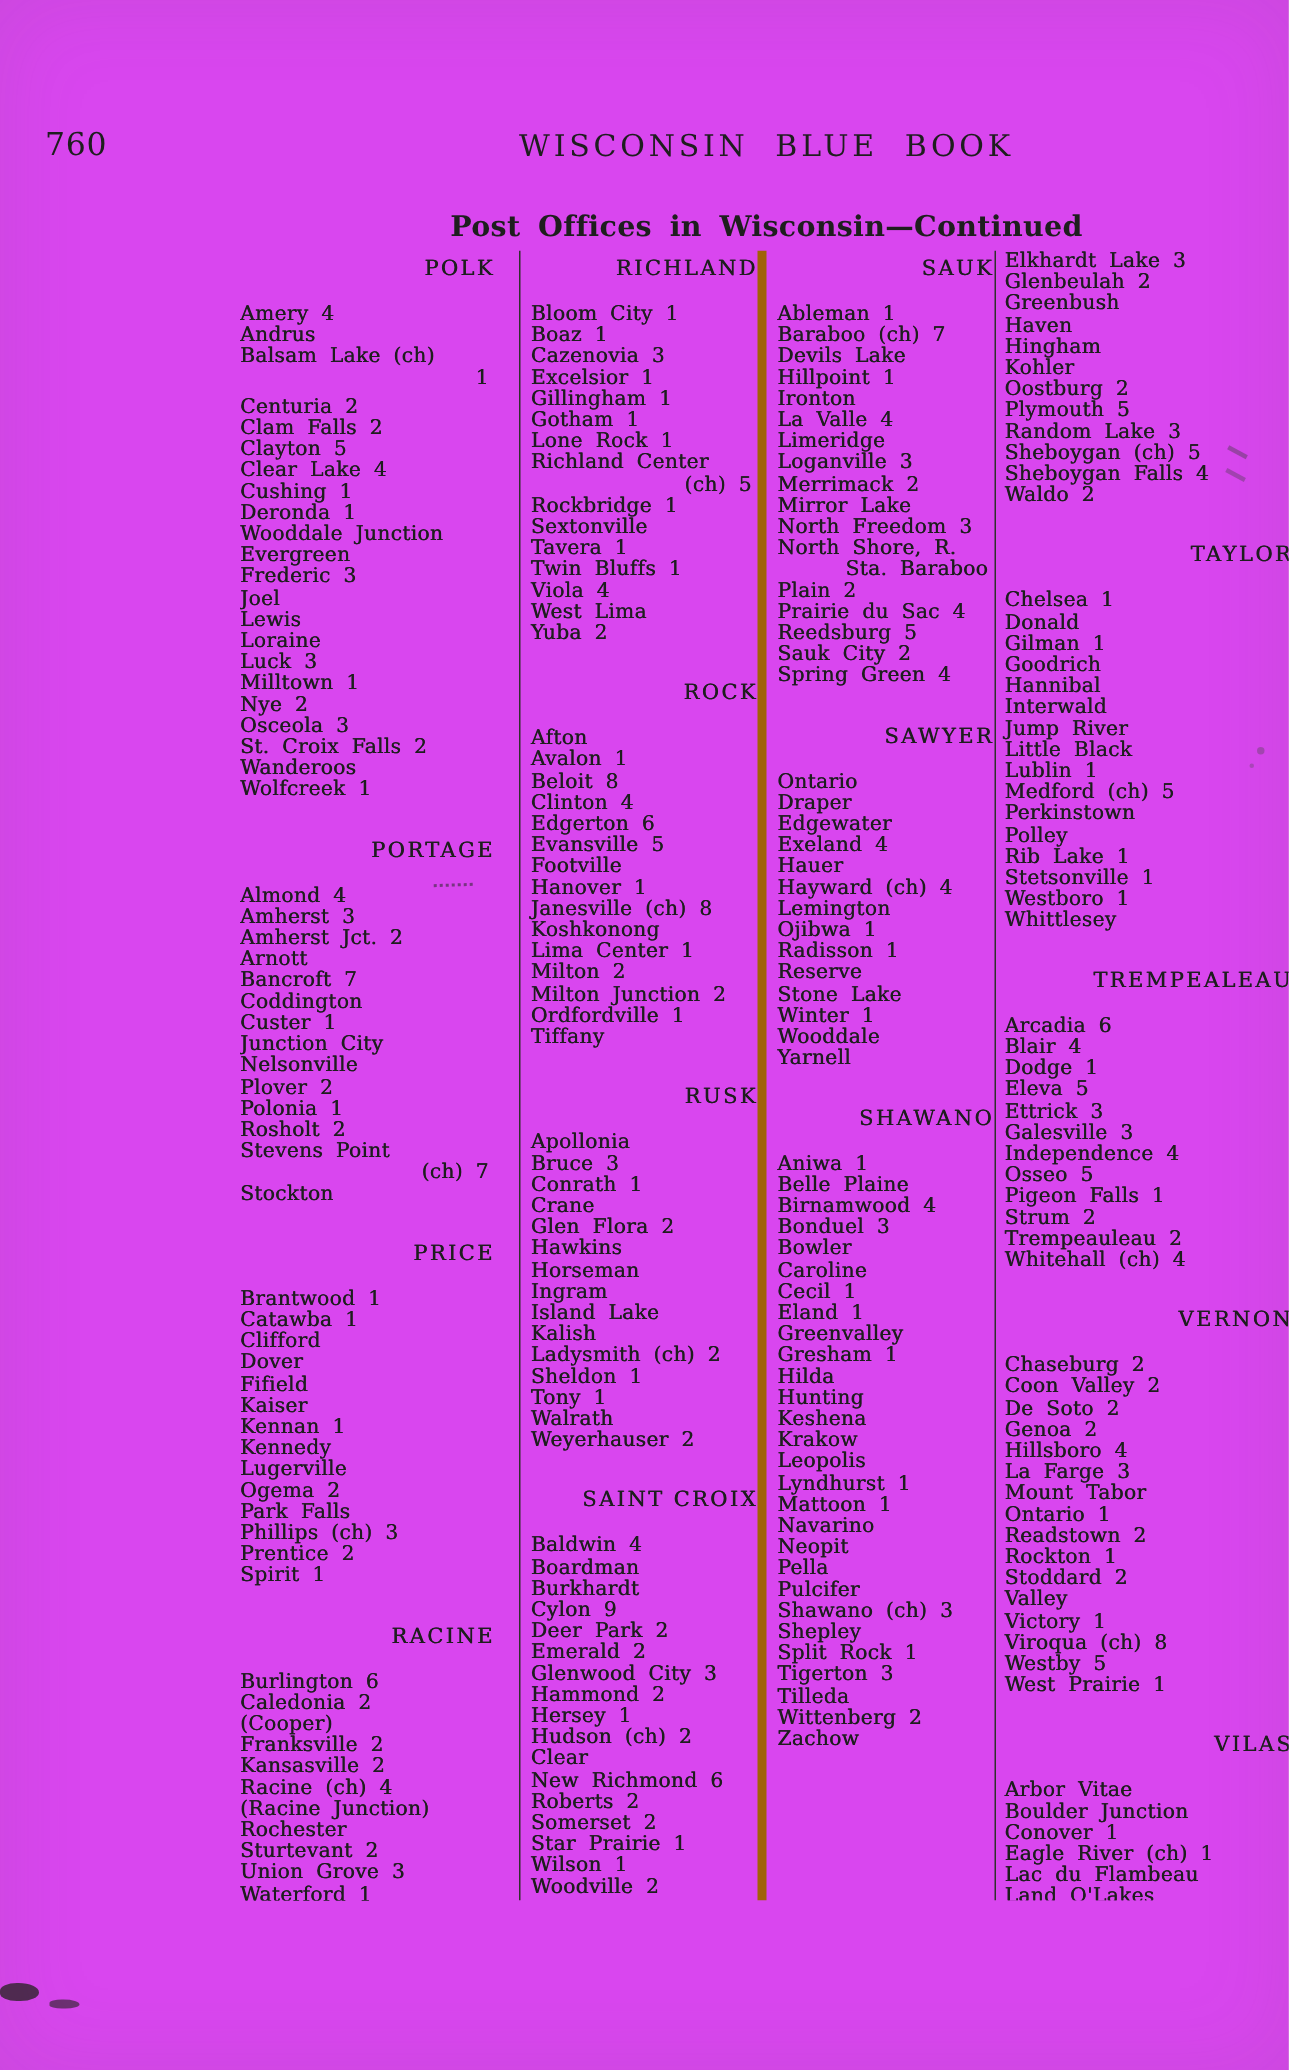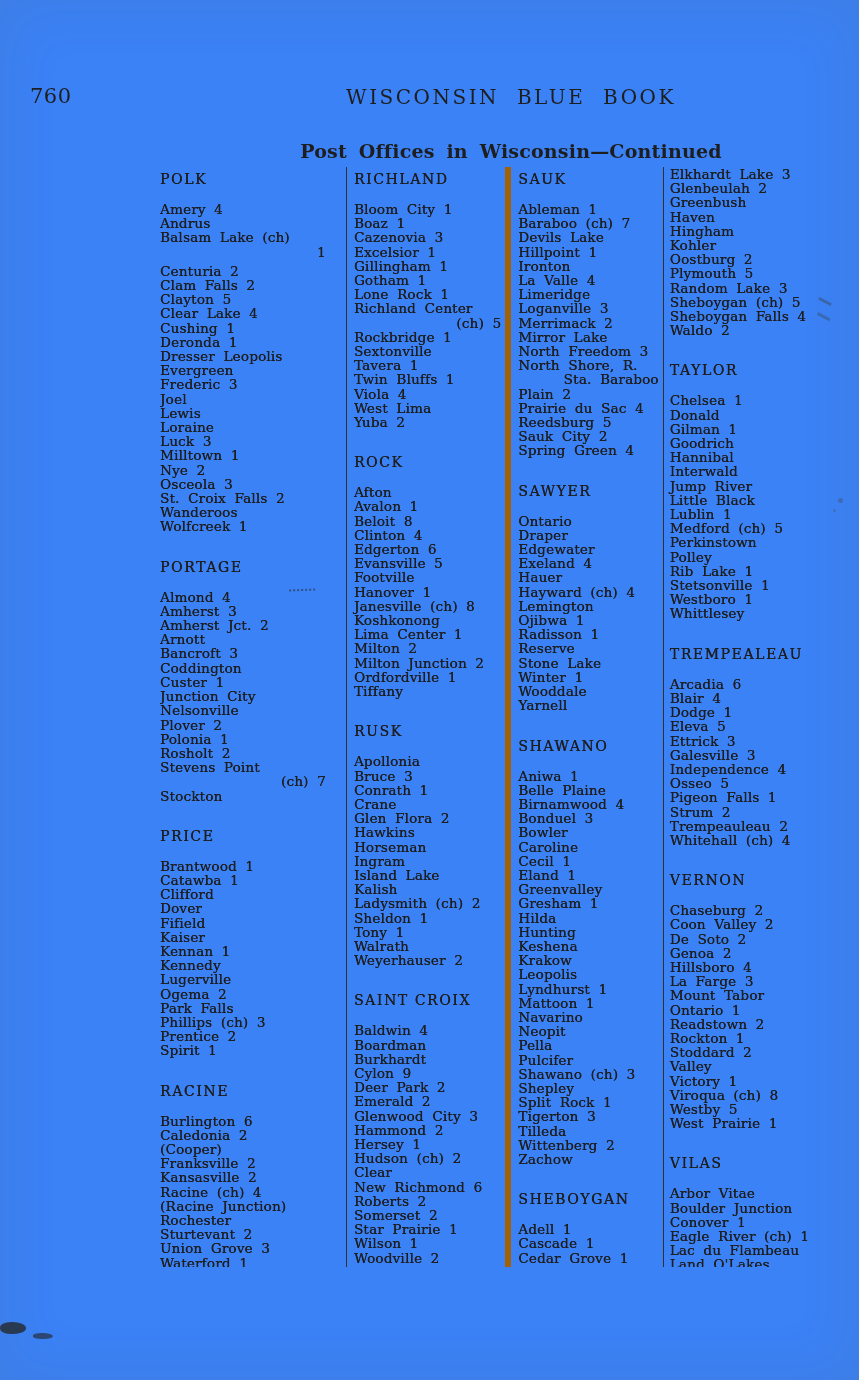--- a/index.html
+++ b/index.html
@@ -4,21 +4,21 @@
 <style>
   html,body { margin:0; padding:0; }
   body {
     width:859px; height:1380px;
     background:#e9e7e2;
     font-family:"DejaVu Serif","Liberation Serif",serif;
   }
   .page {
     position:relative;
     width:859px; height:1380px;
-    background:#3b82f6;
+    background:#d946ef;
     color:#1e1e1e;
     overflow:hidden;
     box-shadow: inset 0 0 60px rgba(90,88,80,0.12);
   }
   .content { position:absolute; left:160px; top:0; width:702px; }
 
   .masthead { position:relative; height:0; }
   .page-number {
     position:absolute; left:30px; top:84px;
     font-size:21px; letter-spacing:0.5px;
@@ -40,21 +40,21 @@
     display:flex; align-items:stretch;
     overflow:hidden;
   }
   .col { box-sizing:border-box; overflow:hidden; }
   .col:nth-child(1){ width:174px; }
   .col:nth-child(2){ width:163px; border-left:1px solid #30302c; padding-left:7px;margin-left:16px; }
   .col:nth-child(3){ width:161px; border-left:6px solid #a16207; padding-left:7px; }
   .col:nth-child(4){ width:204px; border-left:1px solid #30302c; padding-left:6px; }
 
   .county {
-    text-align:left;
+    text-align:right;
     font-size:14px; letter-spacing:1.6px;
     line-height:14px;
     margin:26px 0 16px 0;
     text-shadow:0.3px 0 0 currentColor;
   }
   .section.first .county { margin-top:5px; }
   .entry {
     font-size:13.5px; line-height:14.2px;
     letter-spacing:0.2px; word-spacing:4px;
     white-space:nowrap;
@@ -99,41 +99,41 @@
           <div class="entry">Amery 4</div>
           <div class="entry">Andrus</div>
           <div class="entry">Balsam Lake (ch)</div>
           <div class="cont gap-after">1</div>
           <div class="entry">Centuria 2</div>
           <div class="entry">Clam Falls 2</div>
           <div class="entry">Clayton 5</div>
           <div class="entry">Clear Lake 4</div>
           <div class="entry">Cushing 1</div>
           <div class="entry">Deronda 1</div>
-          <div class="entry">Dresser Leopolis</div>
+          <div class="entry">Wooddale Junction</div>
           <div class="entry">Evergreen</div>
           <div class="entry">Frederic 3</div>
           <div class="entry">Joel</div>
           <div class="entry">Lewis</div>
           <div class="entry">Loraine</div>
           <div class="entry">Luck 3</div>
           <div class="entry">Milltown 1</div>
           <div class="entry">Nye 2</div>
           <div class="entry">Osceola 3</div>
           <div class="entry">St. Croix Falls 2</div>
           <div class="entry">Wanderoos</div>
           <div class="entry">Wolfcreek 1</div>
         </div>
         <div class="section">
           <div class="county">PORTAGE</div>
           <div class="entry">Almond 4</div>
           <div class="entry">Amherst 3</div>
           <div class="entry">Amherst Jct. 2</div>
           <div class="entry">Arnott</div>
-          <div class="entry">Bancroft 3</div>
+          <div class="entry">Bancroft 7</div>
           <div class="entry">Coddington</div>
           <div class="entry">Custer 1</div>
           <div class="entry">Junction City</div>
           <div class="entry">Nelsonville</div>
           <div class="entry">Plover 2</div>
           <div class="entry">Polonia 1</div>
           <div class="entry">Rosholt 2</div>
           <div class="entry">Stevens Point</div>
           <div class="cont">(ch) 7</div>
           <div class="entry">Stockton</div>
@@ -310,26 +310,20 @@
           <div class="entry">Pella</div>
           <div class="entry">Pulcifer</div>
           <div class="entry">Shawano (ch) 3</div>
           <div class="entry">Shepley</div>
           <div class="entry">Split Rock 1</div>
           <div class="entry">Tigerton 3</div>
           <div class="entry">Tilleda</div>
           <div class="entry">Wittenberg 2</div>
           <div class="entry">Zachow</div>
         </div>
-        <div class="section">
-          <div class="county">SHEBOYGAN</div>
-          <div class="entry">Adell 1</div>
-          <div class="entry">Cascade 1</div>
-          <div class="entry">Cedar Grove 1</div>
-        </div>
       </div>
       <div class="col">
         <div class="section first">
           <div class="entry">Elkhardt Lake 3</div>
           <div class="entry">Glenbeulah 2</div>
           <div class="entry">Greenbush</div>
           <div class="entry">Haven</div>
           <div class="entry">Hingham</div>
           <div class="entry">Kohler</div>
           <div class="entry">Oostburg 2</div>

